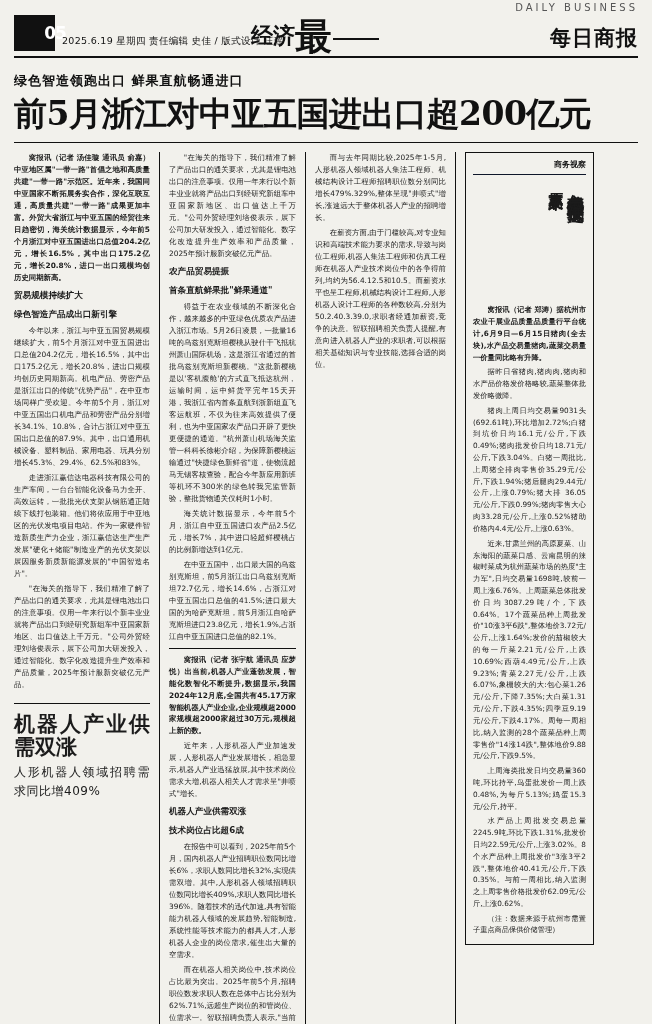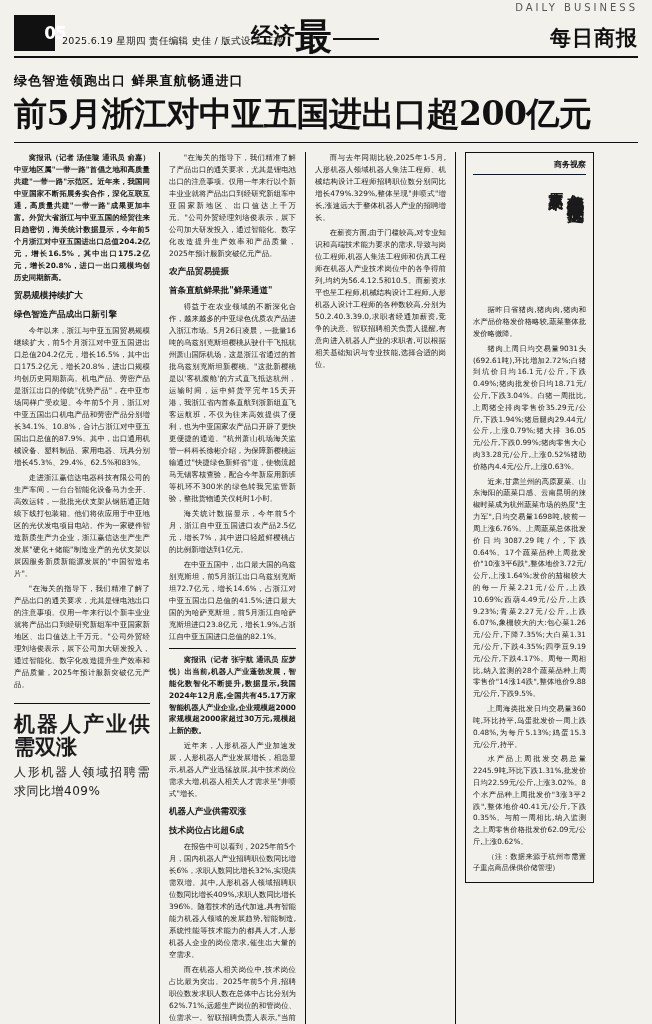--- a/index.html
+++ b/index.html
@@ -259,20 +259,21 @@
     </div>
 
     <div class="col c4">
       <div class="side-box">
         <div class="side-tag">商务视察</div>
         <div class="vtitle-wrap">
           <div class="vtitle">包心菜大白菜四季豆批发价走低</div>
           <div class="vtitle small">高原夏菜来了</div>
         </div>
         <div class="side-body">
+          <p class="byline">窝报讯（记者 郑涛）据杭州市农业干展业品质量品质量行平台统计,6月9日—6月15日猪肉(全去块),水产品交易量猪肉,蔬菜交易量一价量同比略有升降。</p>
           <p>据昨日省猪肉,猪肉肉,猪肉和水产品价格发价格略较,蔬菜整体批发价略微降。</p>
           <p>猪肉上周日均交易量9031头(692.61吨),环比增加2.72%;白猪到坑价日均16.1元/公斤,下跌0.49%;猪肉批发价日均18.71元/公斤,下跌3.04%。白猪一周批比,上周猪全排肉零售价35.29元/公斤,下跌1.94%;猪后腿肉29.44元/公斤,上涨0.79%;猪大排 36.05 元/公斤,下跌0.99%;猪肉零售大心肉33.28元/公斤,上涨0.52%猪助价格内4.4元/公斤,上涨0.63%。</p>
           <p>近来,甘肃兰州的高原夏菜、山东海阳的蔬菜口感、云南昆明的辣椒时菜成为杭州蔬菜市场的热度"主力军",日均交易量1698吨,较前一周上涨6.76%。上周蔬菜总体批发价日均3087.29吨/个,下跌0.64%。17个蔬菜品种上周批发价"10涨3平6跌",整体地价3.72元/公斤,上涨1.64%;发价的茄椒较大的每一斤菜2.21元/公斤,上跌10.69%;西葫4.49元/公斤,上跌9.23%;青菜2.27元/公斤,上跌6.07%,象棚较大的大:包心菜1.26元/公斤,下降7.35%;大白菜1.31元/公斤,下跌4.35%;四季豆9.19元/公斤,下跌4.17%。周每一周相比,纳入监测的28个蔬菜品种上周零售价"14涨14跌",整体地价9.88元/公斤,下跌9.5%。</p>
           <p>上周海类批发日均交易量360吨,环比持平,鸟蛋批发价一周上跌0.48%,为每斤5.13%;鸡蛋15.3元/公斤,持平。</p>
           <p>水产品上周批发交易总量2245.9吨,环比下跌1.31%,批发价日均22.59元/公斤,上涨3.02%。8个水产品种上周批发价"3涨3平2跌",整体地价40.41元/公斤,下跌0.35%。与前一周相比,纳入监测之上周零售价格批发价62.09元/公斤,上涨0.62%。</p>
           <p class="note">（注：数据来源于杭州市需置子重点商品保供价储管理）</p>
         </div>
       </div>
     </div>
 

